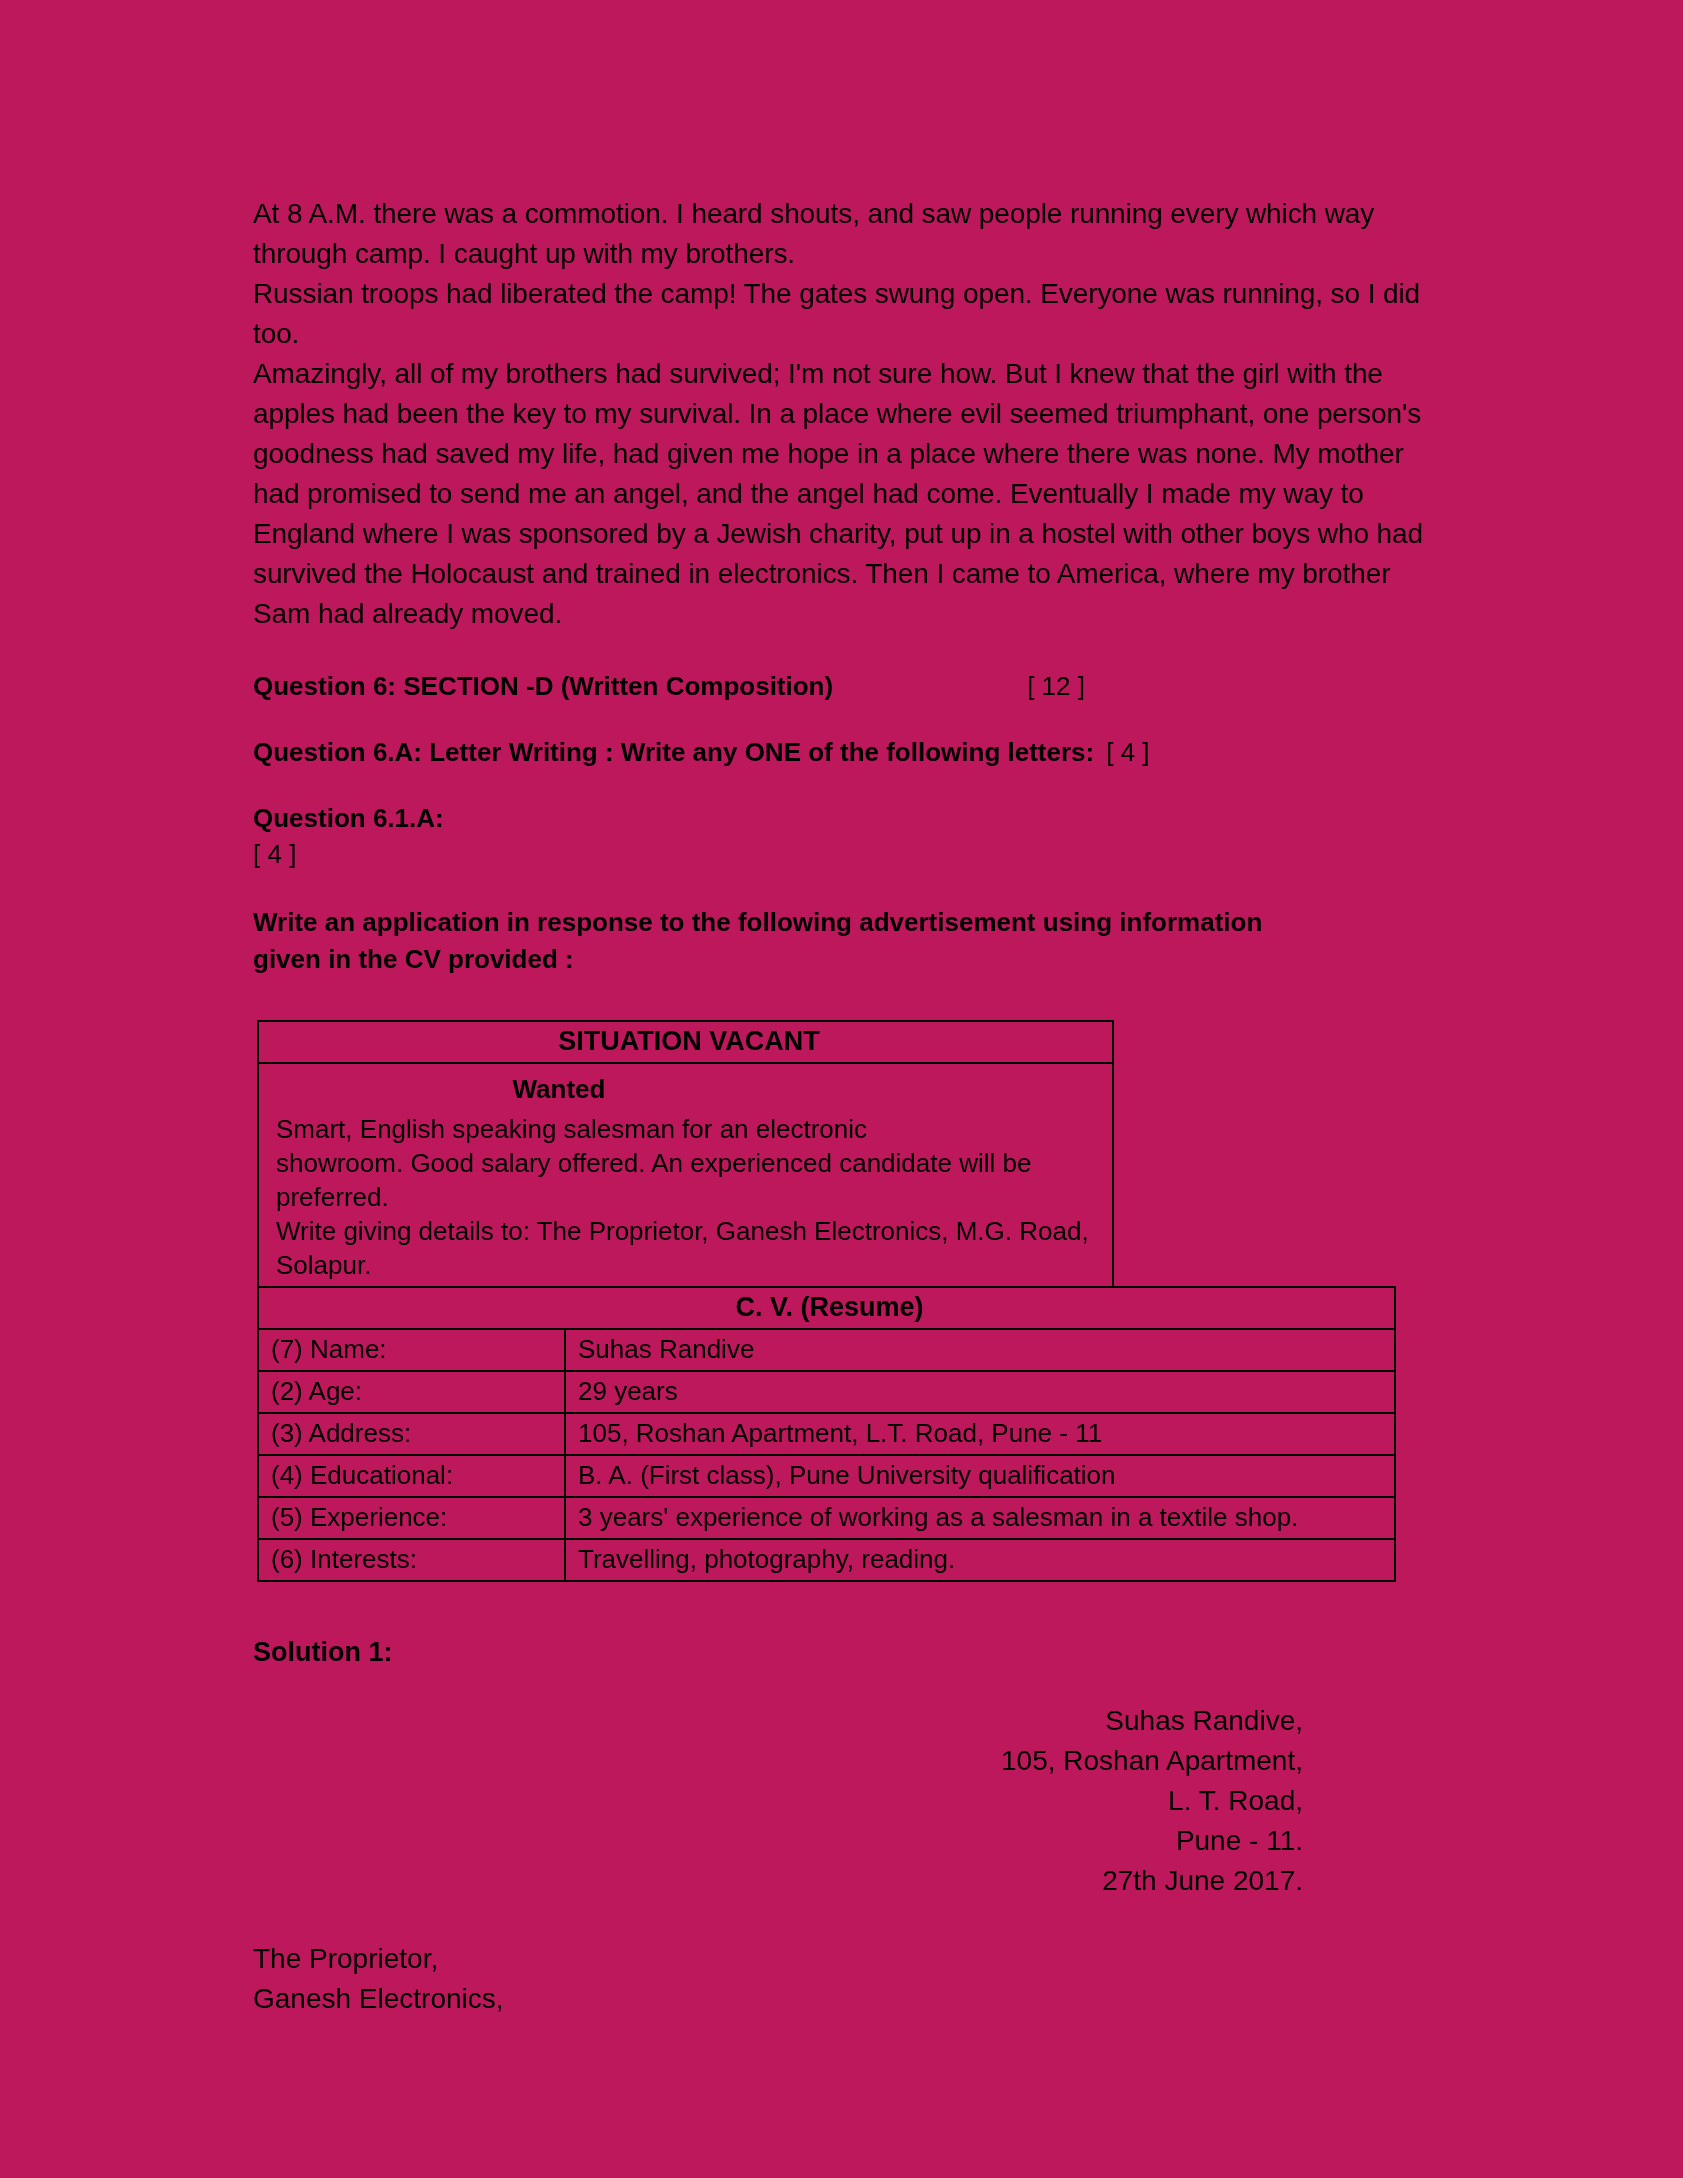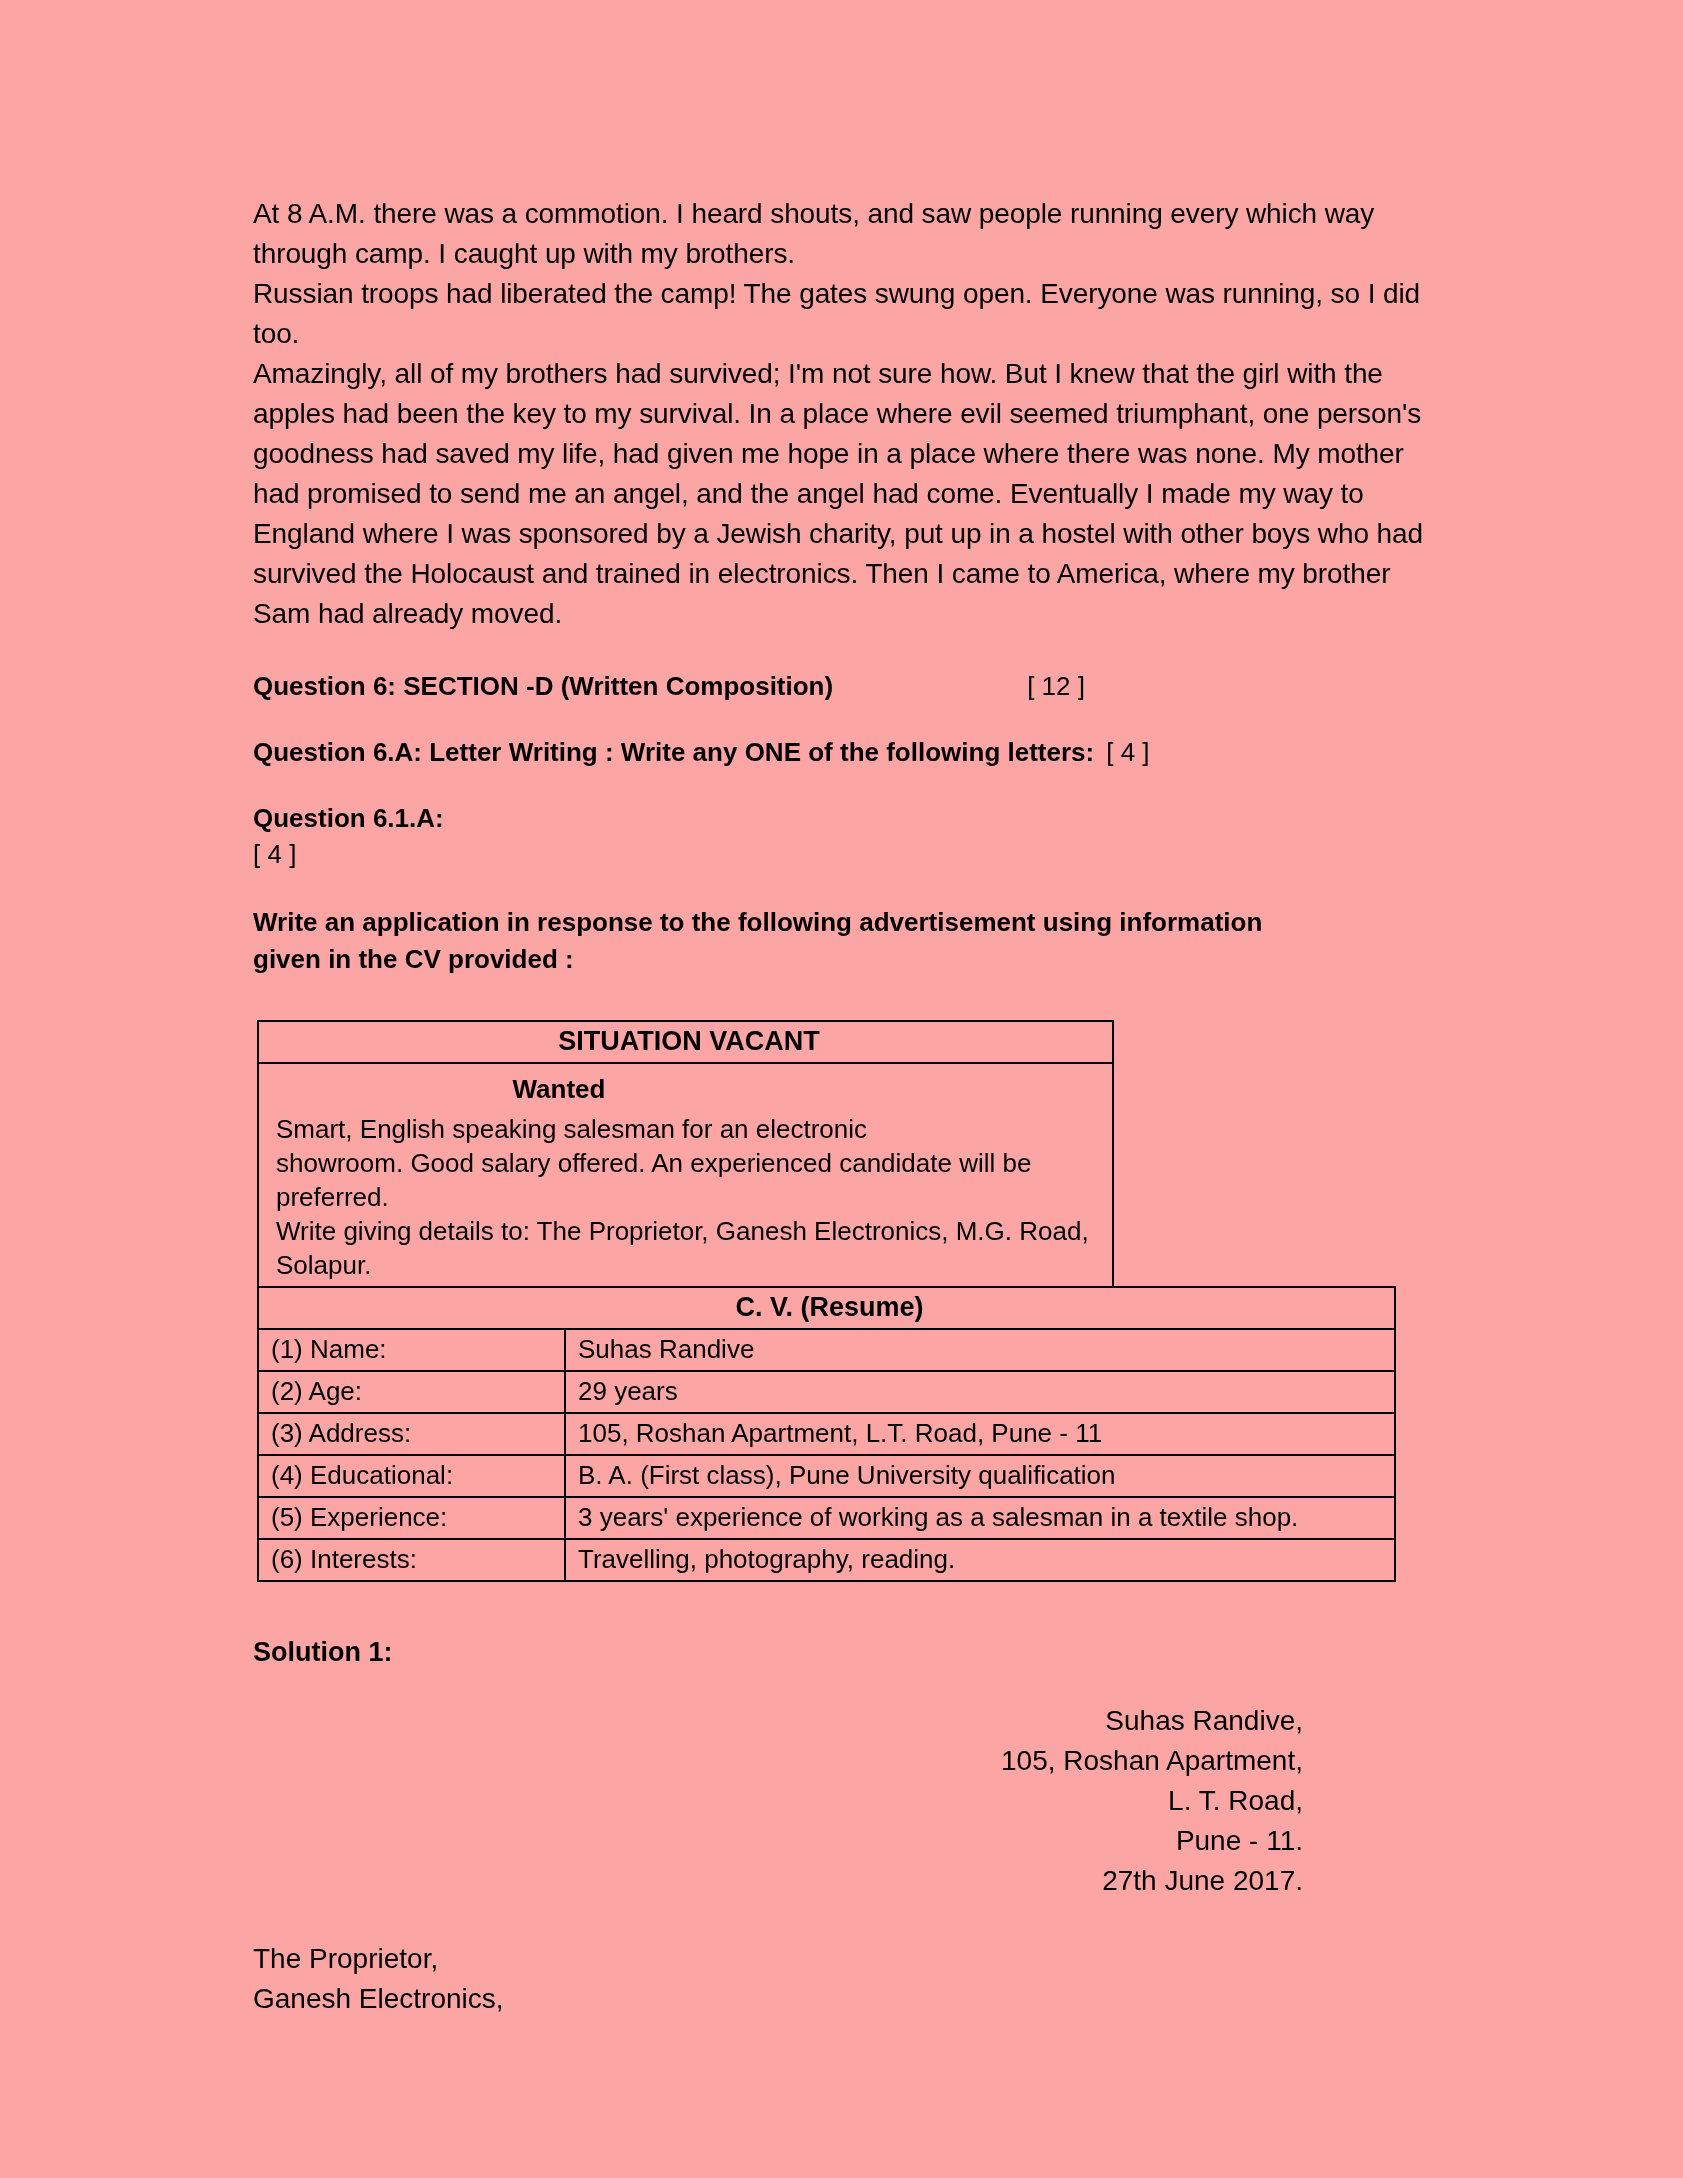--- a/index.html
+++ b/index.html
@@ -11,21 +11,21 @@
     width: 1683px;
     height: 2178px;
     font-family: "Liberation Sans", sans-serif;
     color: #000000;
     -webkit-font-smoothing: antialiased;
   }
   .page {
     position: relative;
     width: 1683px;
     height: 2178px;
-    background: #fca5a5;
+    background: #be185d;
     box-sizing: border-box;
     padding: 194px 0 0 0;
   }
   .content {
     width: 1287px;
     margin: 0 auto;
     padding: 0 55px 0 55px;
     box-sizing: border-box;
   }
 
@@ -191,21 +191,21 @@
         </tr>
       </tbody>
         </table>
 
       <table class="cv">
         <tbody>
             <tr>
           <td class="cv-title" colspan="2">C. V. (Resume)</td>
         </tr>
         <tr>
-          <td class="cv-label">(1) Name:</td>
+          <td class="cv-label">(7) Name:</td>
           <td>Suhas Randive</td>
         </tr>
         <tr>
           <td class="cv-label">(2) Age:</td>
           <td>29 years</td>
         </tr>
         <tr>
           <td class="cv-label">(3) Address:</td>
           <td>105, Roshan Apartment, L.T. Road, Pune - 11</td>
         </tr>

